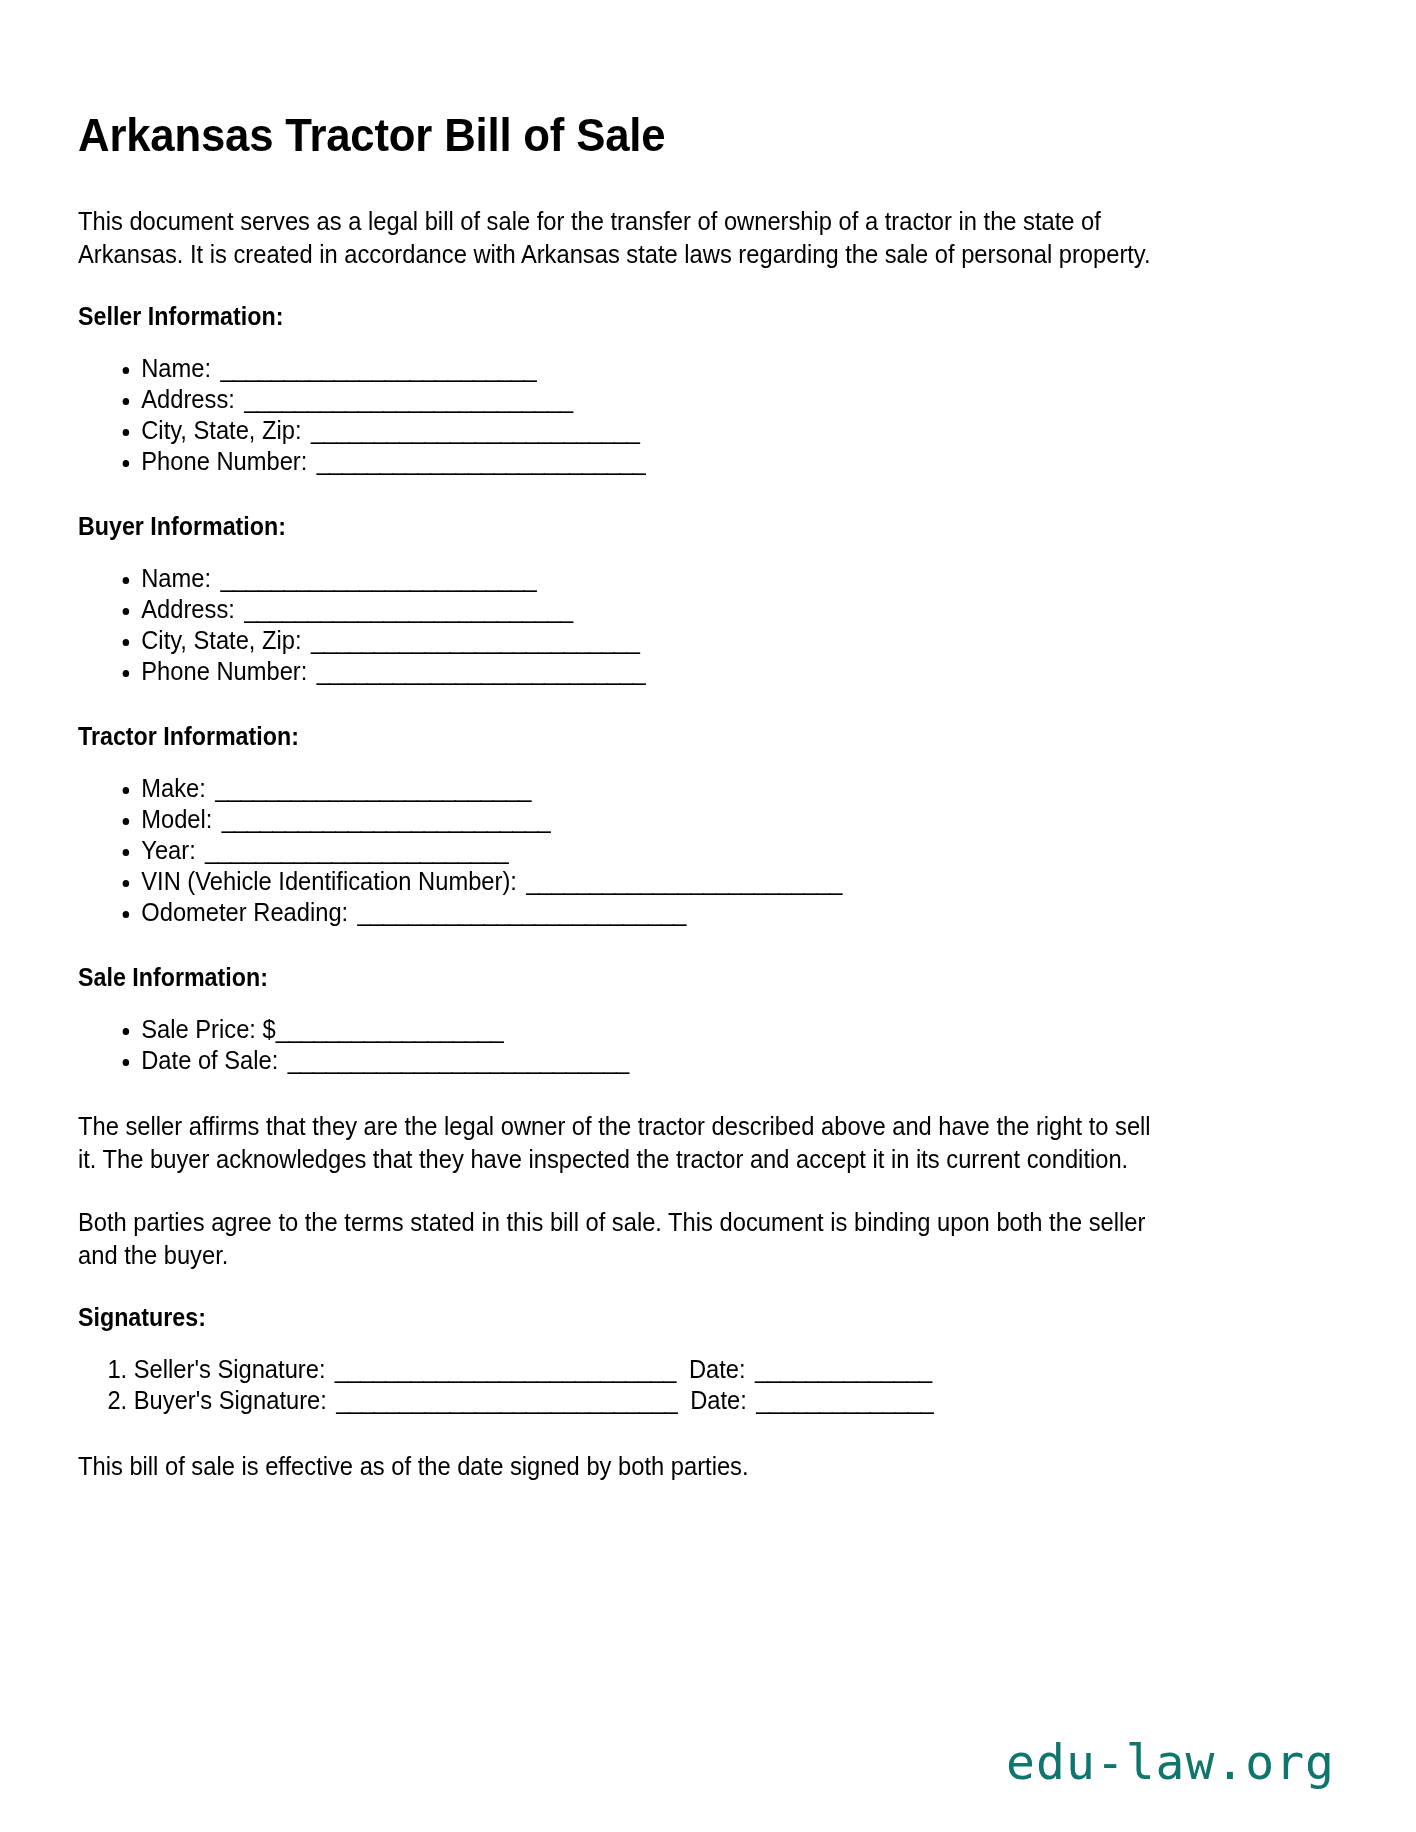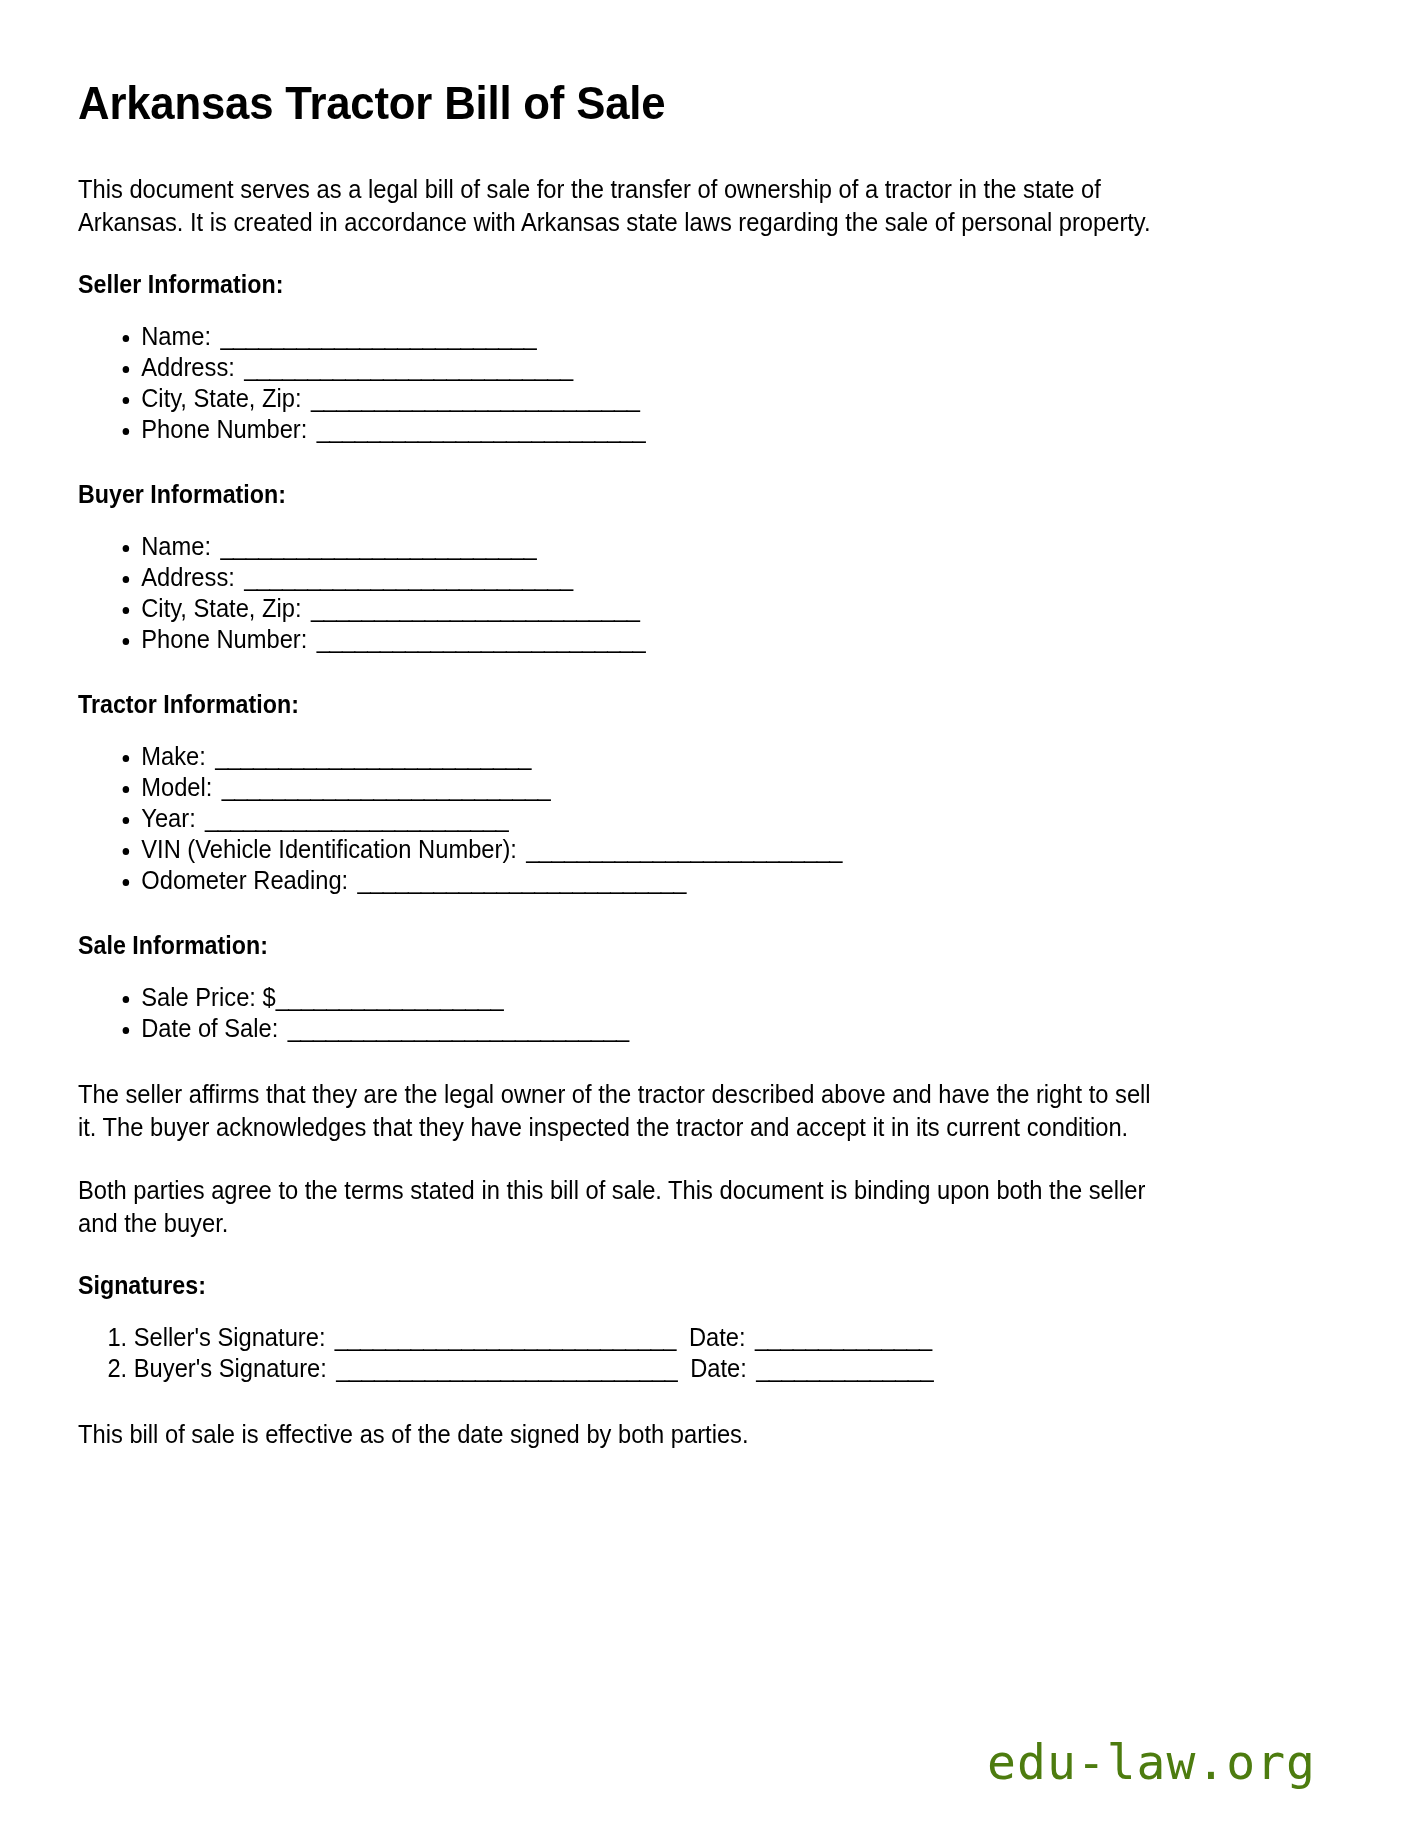--- a/index.html
+++ b/index.html
@@ -6,21 +6,21 @@
     margin: 0;
     padding: 0;
     background: #ffffff;
   }
   .page {
     position: relative;
     width: 1416px;
     height: 1832px;
     background: #ffffff;
     box-sizing: border-box;
-    padding: 78px 96px 0 78px;
+    padding: 110px 96px 0 78px;
     font-family: "Liberation Sans", "DejaVu Sans", sans-serif;
     color: #000000;
     overflow: hidden;
   }
   
   .doc {
     width: 1292px;
     transform-origin: 0 0;
   }
 
@@ -72,26 +72,26 @@
   ul.fields li::marker { font-size: 22px; }
   ol.fields li::marker { font-size: 25.5px; }
 
   .blank {
     letter-spacing: -0.6px;
   }
   .gap { display: inline-block; width: 10px; }
 
   .watermark {
     position: absolute;
-    right: 100px;
+    right: 81px;
     bottom: 42px;
     font-family: "DejaVu Sans Mono", "Liberation Mono", monospace;
     font-size: 48px;
     letter-spacing: 1px;
-    color: #4d7c0f;
+    color: #0f766e;
     white-space: nowrap;
   }
   .sig-date { padding-left: 14px; }
 </style>
 </head>
 <body>
 
 <div class="page">
   <div class="doc">
 

